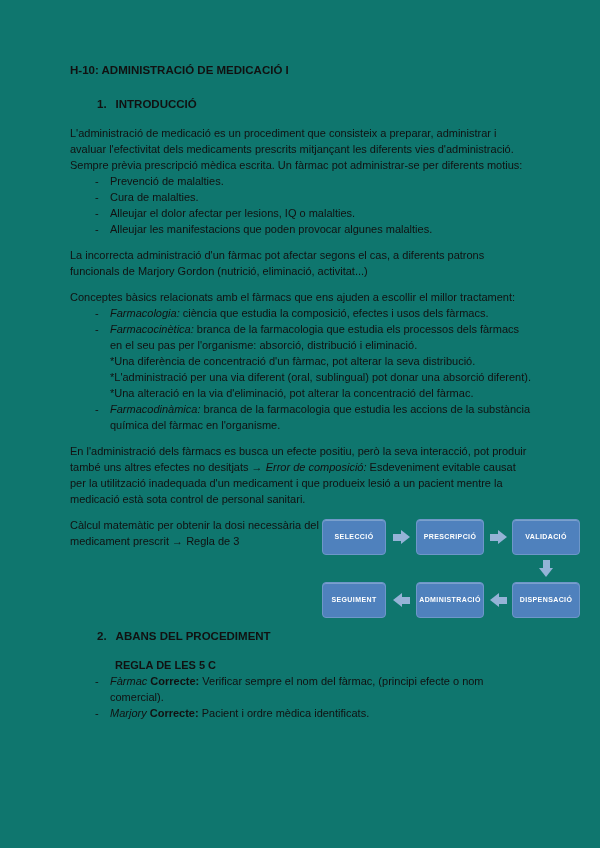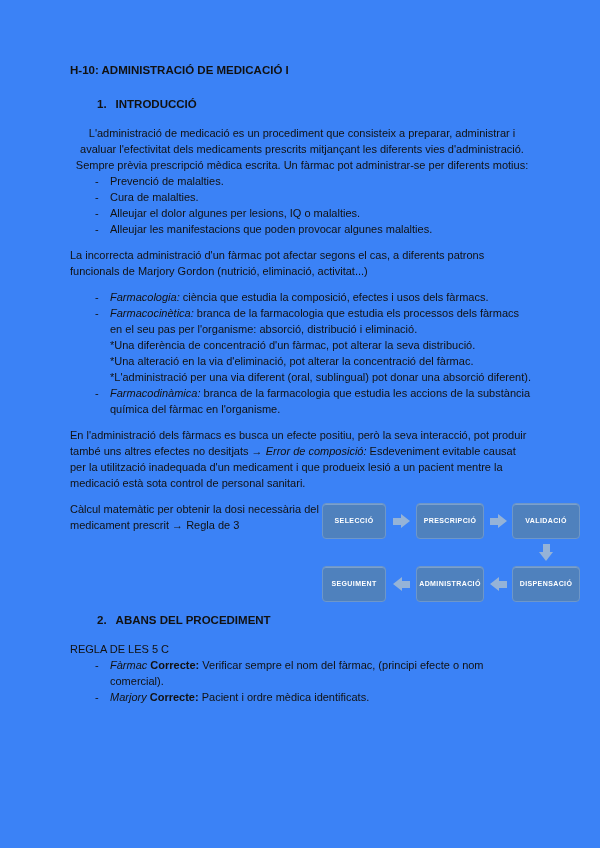--- a/index.html
+++ b/index.html
@@ -1,27 +1,27 @@
 <!DOCTYPE html>
 <html style="--box: #4f81bd; --arrow: #95b3d7;"><head>
 <meta charset="utf-8">
 <style>
   :root { --box:#4f81bd; --box-edge:#6e97c9; --arrow:#95b3d7; }
   html,body { margin:0; padding:0; background:#ffffff; }
   .page {
-    position:relative; width:600px; height:848px; background:#3b82f6;
+    position:relative; width:600px; height:848px; background:#0f766e;
     box-sizing:border-box; padding:62px 0 0 70px; overflow:hidden;
     font-family:"Liberation Sans", sans-serif; font-size:11px; line-height:16px; color:#111;
   }
   .content { width:464px; }
   .title { font-weight:bold; font-size:11.5px; margin:0 0 18px 0; }
   .hnum { display:flex; gap:9px; font-weight:bold; font-size:11.5px; margin:0 0 13px 27px; }
   p { margin:0 0 10px 0; }
-  .nomb { margin-bottom:0;text-align:center; }
-  .bold { font-weight:normal; }
+  .nomb { margin-bottom:0; }
+  .bold { font-weight:bold;margin-left:45px; }
   .dashlist { margin:0 0 10px 0; }
   .li { display:flex; margin-left:25px; }
   .dash { width:15px; flex:none; }
   .li-body { flex:1; }
   i { font-style:italic; }
 
   .cols { display:flex; width:510px; margin-bottom:10px; }
   .col-left { width:252px; flex:none; }
   .col-left p:last-child { margin-bottom:12px; }
   .diagram {
@@ -70,43 +70,44 @@
     <div class="li">
       <span class="dash">-</span>
       <span class="li-body">Prevenció de malalties.</span>
     </div>
     <div class="li">
       <span class="dash">-</span>
       <span class="li-body">Cura de malalties.</span>
     </div>
     <div class="li">
       <span class="dash">-</span>
-      <span class="li-body">Alleujar el dolor algunes per lesions, IQ o malalties.</span>
+      <span class="li-body">Alleujar el dolor afectar per lesions, IQ o malalties.</span>
     </div>
     <div class="li">
       <span class="dash">-</span>
       <span class="li-body">Alleujar les manifestacions que poden provocar algunes malalties.</span>
     </div>
   </div>
 
   <p class="content">La incorrecta administració d'un fàrmac pot afectar segons el cas, a diferents patrons funcionals de Marjory Gordon (nutrició, eliminació, activitat...)</p>
 
+  <p class="content nomb">Conceptes bàsics relacionats amb el fàrmacs que ens ajuden a escollir el millor tractament:</p>
 
   <div class="dashlist content">
     <div class="li">
       <span class="dash">-</span>
       <span class="li-body"><i>Farmacologia:</i><span> ciència que estudia la composició, efectes i usos dels fàrmacs.</span></span>
     </div>
     <div class="li">
       <span class="dash">-</span>
       <span class="li-body">
         <span><i>Farmacocinètica:</i><span> branca de la farmacologia que estudia els processos dels fàrmacs en el seu pas per l'organisme: absorció, distribució i eliminació.</span></span>
         <div>*Una diferència de concentració d'un fàrmac, pot alterar la seva distribució.</div>
+        <div>*L'administració per una via diferent (oral, sublingual) pot donar una absorció diferent).</div>
         <div>*Una alteració en la via d'eliminació, pot alterar la concentració del fàrmac.</div>
-        <div>*L'administració per una via diferent (oral, sublingual) pot donar una absorció diferent).</div>
       </span>
     </div>
     <div class="li">
       <span class="dash">-</span>
       <span class="li-body"><i>Farmacodinàmica:</i><span> branca de la farmacologia que estudia les accions de la substància química del fàrmac en l'organisme.</span></span>
     </div>
   </div>
 
   <p class="content"><span>En l'administració dels fàrmacs es busca un efecte positiu, però la seva interacció, pot produir també uns altres efectes no desitjats → </span><i>Error de composició:</i><span> Esdeveniment evitable causat per la utilització inadequada d'un medicament i que produeix lesió a un pacient mentre la medicació està sota control de personal sanitari.</span></p>
 

